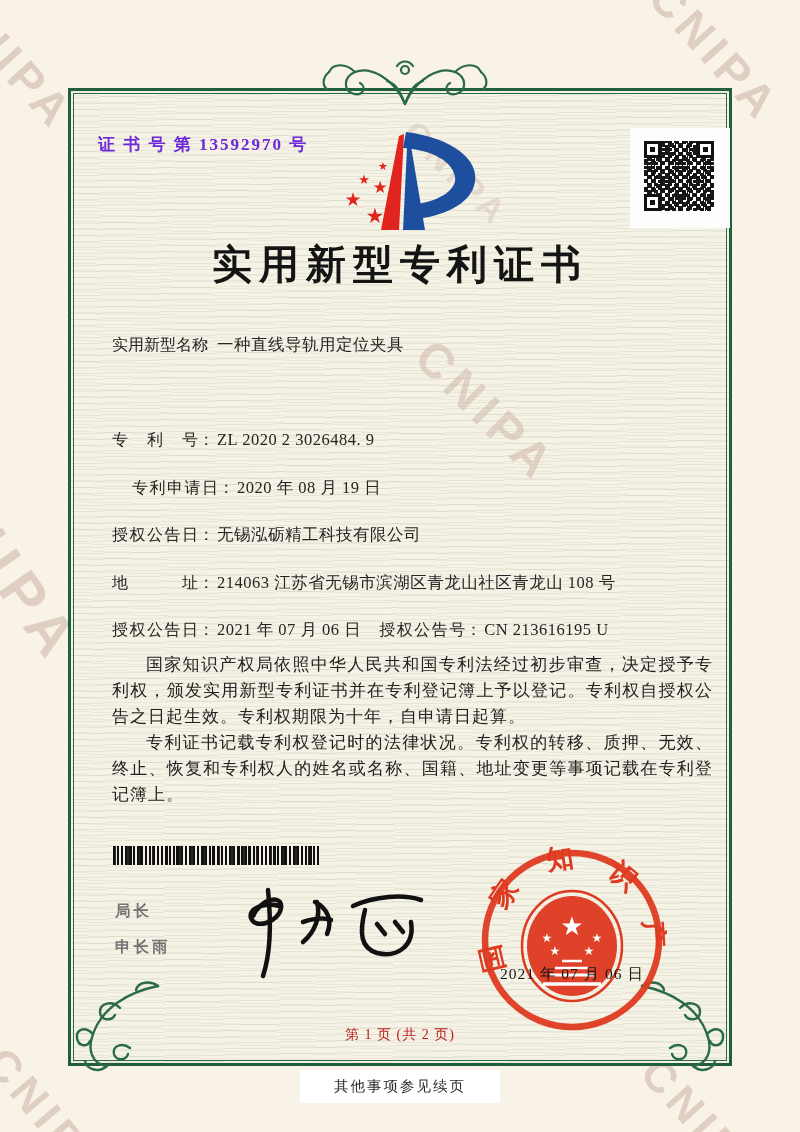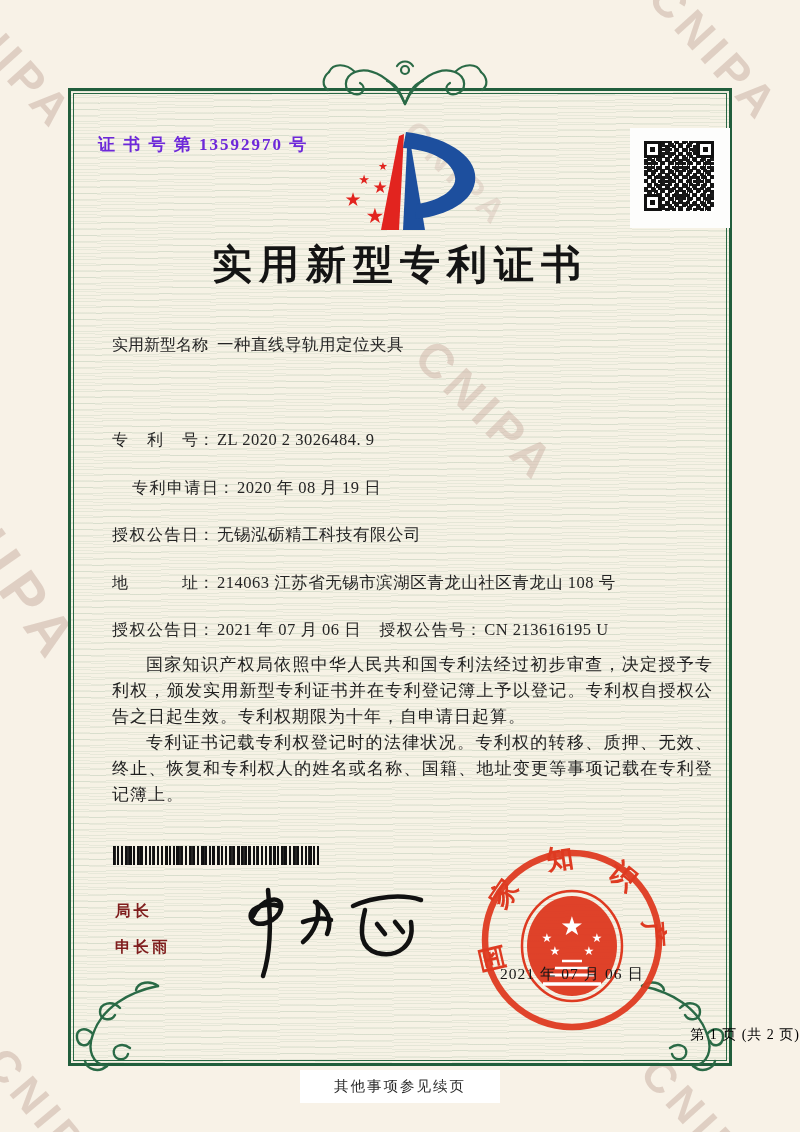--- a/index.html
+++ b/index.html
@@ -62,29 +62,29 @@
   .barcode {
     position:absolute; left:113px; top:846px; width:207px; height:19px;
     background:
       repeating-linear-gradient(90deg,#101010 0 2px, rgba(0,0,0,0) 2px 4px),
       repeating-linear-gradient(90deg,#101010 0 1px, rgba(0,0,0,0) 1px 9px),
       repeating-linear-gradient(90deg,rgba(16,16,16,.9) 0 3px, rgba(0,0,0,0) 3px 13px),
       #f2efe2;
   }
   
   .sig-label { position:absolute; left:115px; font-family:"Liberation Sans","DejaVu Sans",sans-serif;
-               font-weight:bold; font-size:15.5px; letter-spacing:3px; color:#7f1d1d; }
+               font-weight:bold; font-size:15.5px; letter-spacing:3px; color:#737373; }
   .sig-svg { position:absolute; left:225px; top:876px; }
   
   .seal { position:absolute; left:477px; top:845px; width:190px; height:190px; }
   .seal-date { position:absolute; left:472px; top:964px; width:200px; text-align:center;
                font-size:15.5px; letter-spacing:1px; color:#151515; }
   
-  .page-indicator { position:absolute; left:0; top:1026px; width:100%; text-align:right;
-                    font-size:14px; letter-spacing:1px; color:#000000; }
+  .page-indicator { position:absolute; left:0; top:1026px; width:100%; text-align:center;
+                    font-size:14px; letter-spacing:1px; color:#b91c1c; }
   .note { position:absolute; left:0; top:1070px; width:100%; text-align:center; z-index:2; }
   .note span { display:inline-block; background:#ffffff; padding:7px 34px;
                font-size:14.5px; letter-spacing:2px; color:#2a2a2a; }
   .ornament { position:absolute; pointer-events:none; }
 </style>
 </head>
 <body>
 
 <div class="page">
 

